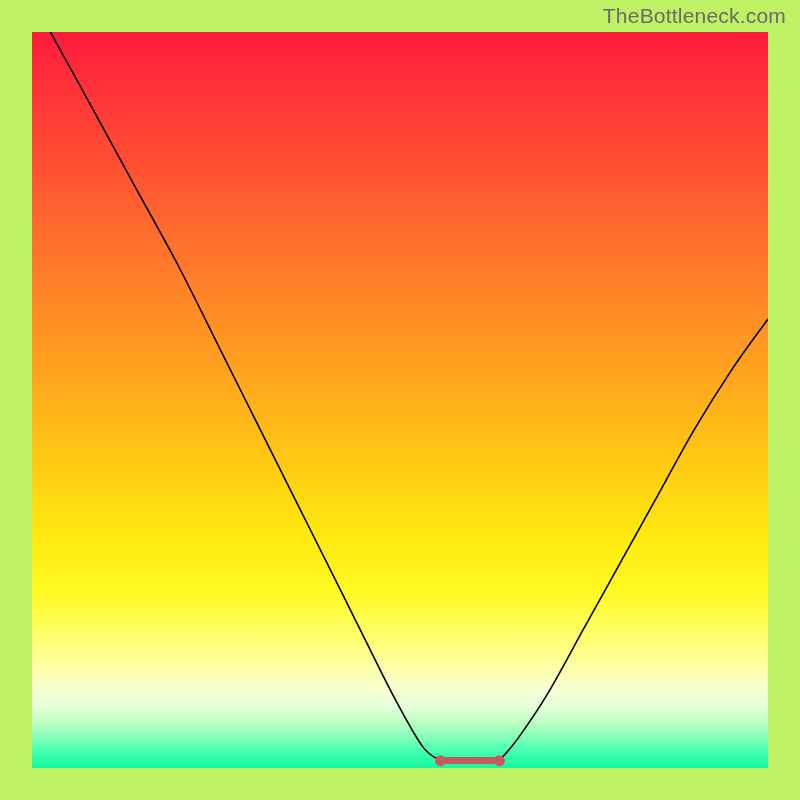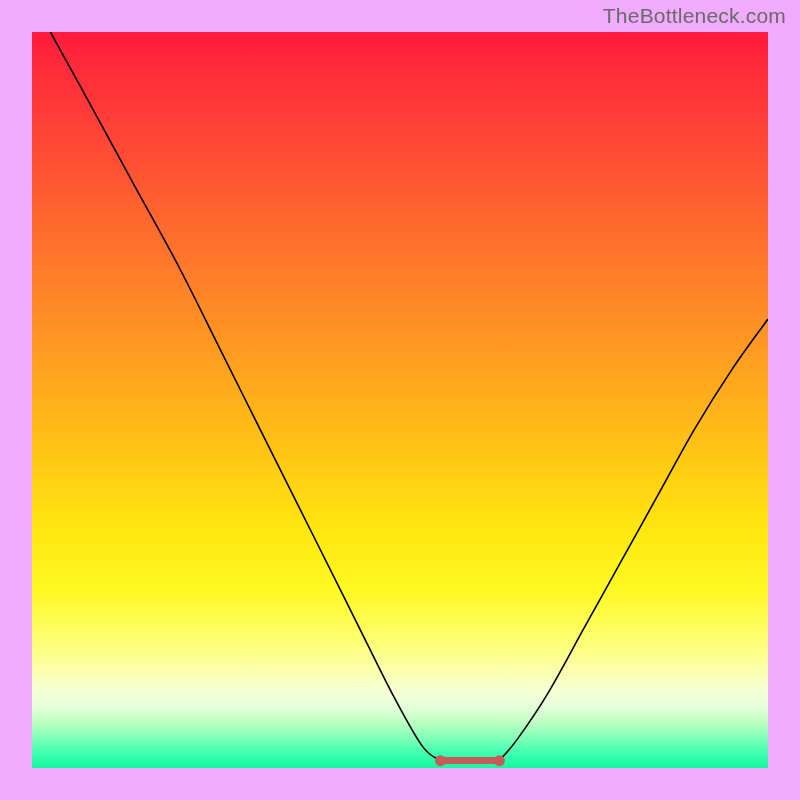--- a/index.html
+++ b/index.html
@@ -8,21 +8,21 @@
     width: 800px;
     height: 800px;
     background: #000;
     overflow: hidden;
     font-family: Arial, Helvetica, sans-serif;
   }
   .stage {
     position: relative;
     width: 800px;
     height: 800px;
-    background: #f0abfc;
+    background: #bef264;
   }
   .watermark {
     position: absolute;
     top: 4px;
     right: 14px;
     color: #6a6a6a;
     font-size: 21px;
     font-weight: 500;
     letter-spacing: 0.2px;
     z-index: 30;

